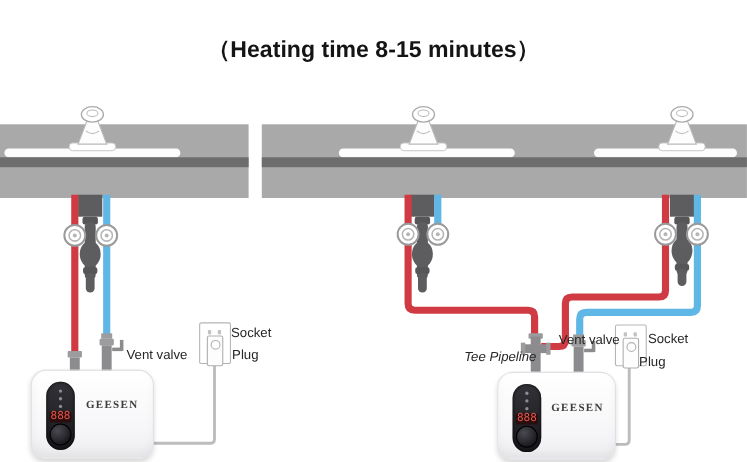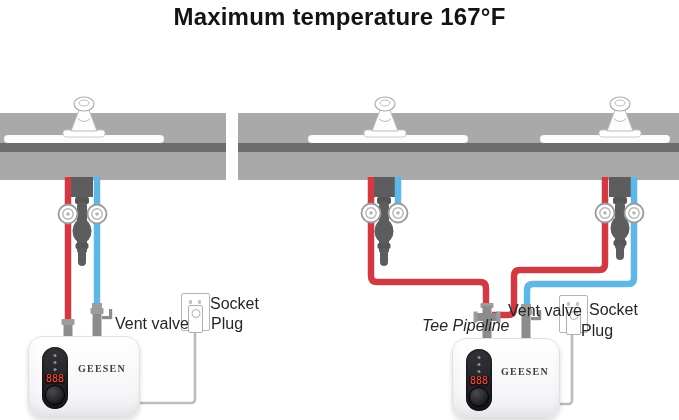--- a/index.html
+++ b/index.html
@@ -58,28 +58,28 @@
   
   .socket{position:absolute;width:27px;height:36px;background:#fff;border:1.2px solid #b5b5b5;border-radius:2px;}
   .slot{position:absolute;top:6px;width:3px;height:4px;background:#c2c2c2;border-radius:1px;}
   .slot.l{left:7px;} .slot.r{left:16px;}
   .plug{position:absolute;left:6px;top:11px;width:13px;height:26px;background:#fdfdfd;
         border:1.2px solid #afafaf;border-radius:2px;}
   .plugring{position:absolute;left:50%;top:3px;transform:translateX(-50%);width:7px;height:7px;
         border:1px solid #b2b2b2;border-radius:50%;}
 
   
-  .lbl{position:absolute;font-size:16px;color:#262626;white-space:nowrap;}
+  .lbl{position:absolute;font-size:12px;color:#262626;white-space:nowrap;}
 </style>
 </head>
 <body>
 
 <div class="stage">
 
-  <div class="title1">Maximum temperature 167°F</div>
+  <div class="title2">（Heating time 8-15 minutes）</div>
 
   <div class="counter" style="left:0;width:226px;">
     <div class="rim" style="left:4px;width:160px;"></div>
     <div class="stripe"></div>
   </div>
   <div class="counter" style="left:238px;width:441px;">
     <div class="rim" style="left:70px;width:160px;"></div>
     <div class="rim" style="left:302px;width:130px;"></div>
     <div class="stripe"></div>
   </div>

